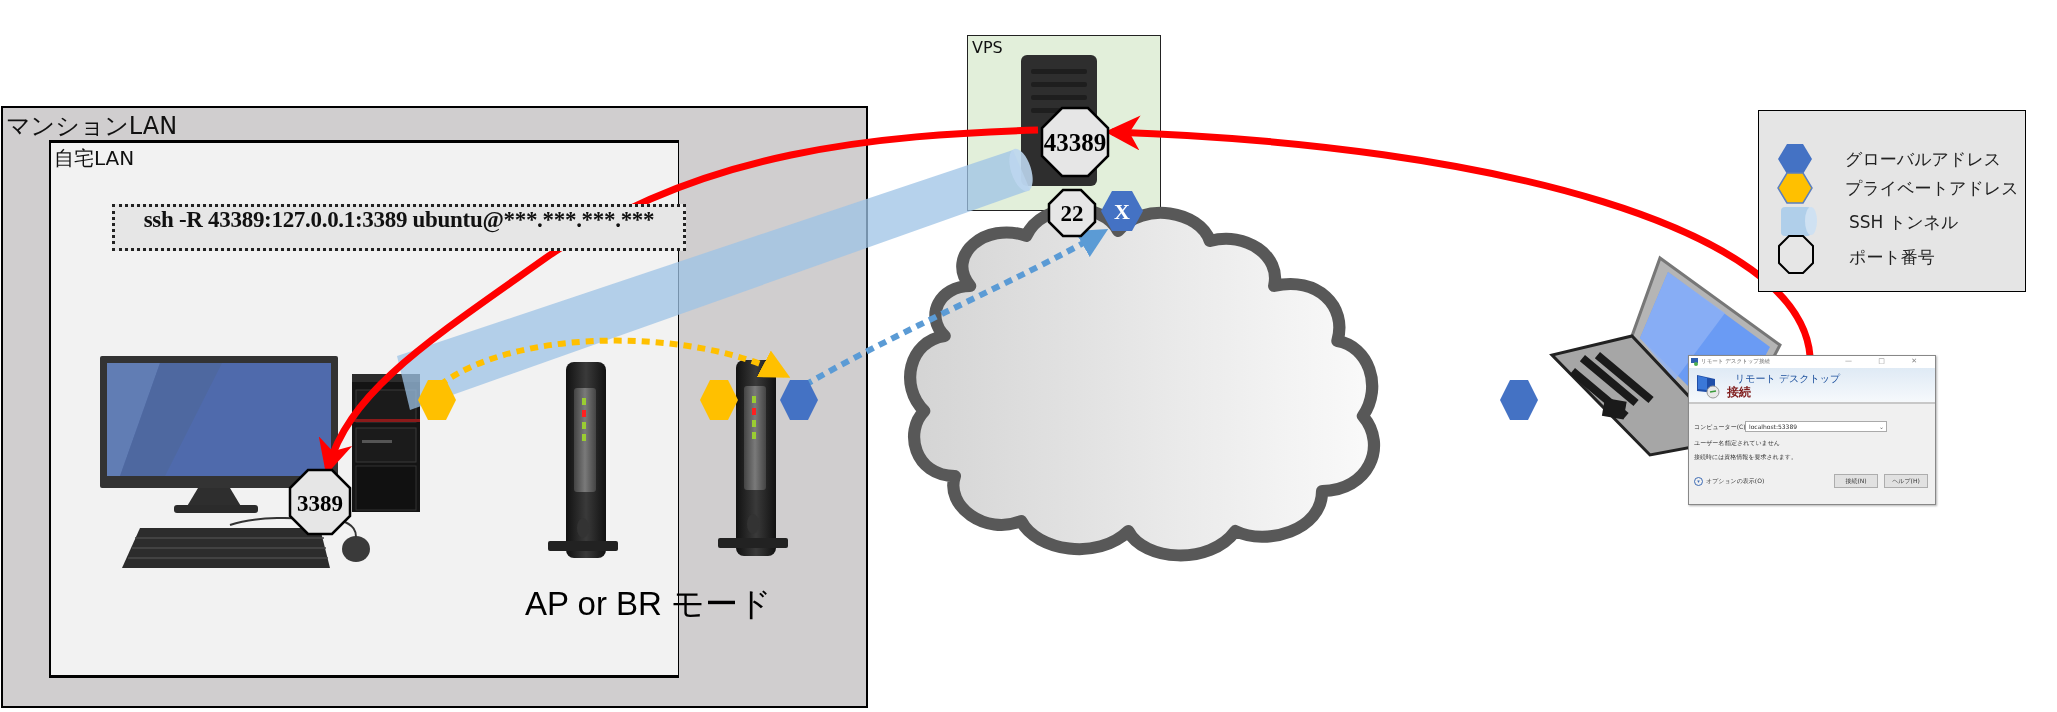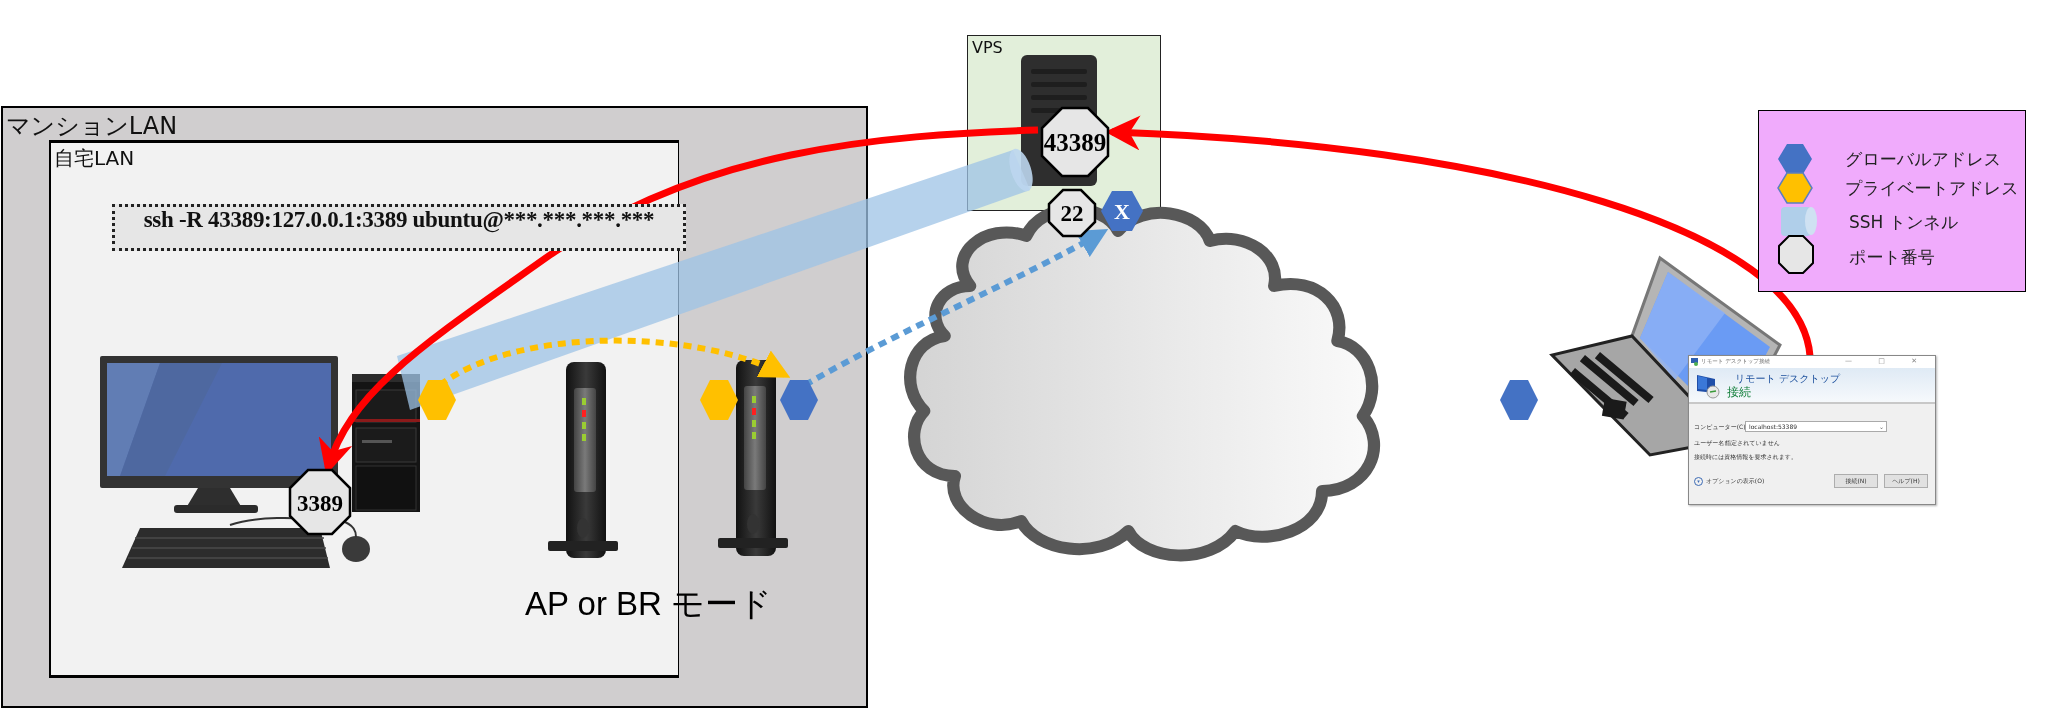--- a/index.html
+++ b/index.html
@@ -6,21 +6,21 @@
   body{width:2057px;height:712px;position:relative;overflow:hidden;font-family:"DejaVu Sans","Liberation Sans",sans-serif;}
   .abs{position:absolute;}
   #outer-lan{left:1px;top:106px;width:867px;height:602px;background:#d0cecf;border:2px solid #000;box-sizing:border-box;}
   #outer-label{left:6px;top:110px;font-size:24px;color:#111;}
   #inner-lan{left:49px;top:140px;width:630px;height:538px;background:#f2f2f2;border-top:3px solid #000;border-left:2px solid #000;border-right:1px solid #000;border-bottom:3px solid #000;box-sizing:border-box;}
   #inner-label{left:54px;top:145px;font-size:20px;color:#111;}
   #ssh-box{left:112px;top:204px;width:574px;height:47px;background:#e6e6e6;border:3px dotted #222;box-sizing:border-box;display:flex;align-items:flex-start;justify-content:center;font-family:"Liberation Serif","DejaVu Serif",serif;font-weight:bold;font-size:23px;color:#111;letter-spacing:-0.3px;}
   #vps-box{left:967px;top:35px;width:194px;height:176px;background:#e2efda;border:1px solid #222;box-sizing:border-box;}
   #vps-label{left:972px;top:38px;font-size:16px;color:#111;}
   #mode-label{left:525px;top:582px;font-size:33px;font-weight:normal;color:#000;font-family:"Liberation Sans","DejaVu Sans",sans-serif;}
-  #legend{left:1758px;top:110px;width:268px;height:182px;background:#f0abfc;border:1.5px solid #000;box-sizing:border-box;padding-left:26px;}
+  #legend{left:1758px;top:110px;width:268px;height:182px;background:#e5e5e5;border:1.5px solid #000;box-sizing:border-box;padding-left:26px;}
   .legend-item{position:absolute;left:88px;font-size:17px;color:#222;white-space:nowrap;}
   #rdp{left:1688px;top:355px;width:248px;height:150px;background:#f0f0f0;border:1px solid #888;box-sizing:border-box;box-shadow:1px 1px 2px rgba(0,0,0,.3);font-size:6.5px;color:#333;}
   #rdp .titlebar{position:absolute;left:0;top:0;width:100%;height:12px;background:#fff;}
   #rdp .title-text{position:absolute;left:12px;top:2px;font-size:5.5px;color:#666;}
   #rdp .win-btns{position:absolute;right:6px;top:1px;font-size:7px;color:#888;letter-spacing:12px;}
   #rdp .banner{position:absolute;left:0;top:12px;width:100%;height:34px;background:linear-gradient(#dfeaf5,#f6f9fc);border-bottom:2px solid #c8c8c8;}
   #rdp .banner-line1{position:absolute;left:38px;top:16px;font-size:10px;color:#1b4f9c;margin-left:8px;}
   #rdp .banner-line2{position:absolute;left:38px;top:28px;font-size:12px;font-weight:bold;color:#1b4f9c;}
   #rdp .lbl{position:absolute;font-size:6px;color:#333;white-space:nowrap;}
   #rdp .field{position:absolute;left:56px;top:65px;width:142px;height:11px;background:#fff;border:1px solid #aaa;box-sizing:border-box;font-size:6px;padding-left:3px;line-height:9px;color:#333;}
@@ -208,21 +208,21 @@
   </div>
   <div class="banner">
     <svg class="abs" style="left:6px;top:5px" width="28" height="26">
       <polygon points="2,2 20,6 20,20 2,18" fill="#1f4ea8"></polygon>
       <polygon points="3,3 12,5 12,17 3,16" fill="#3b78d8"></polygon>
       <circle cx="18" cy="19" r="6" fill="#e8e8e8" stroke="#999"></circle>
       <path d="M15,19 L21,18" stroke="#3a9a3a" stroke-width="1.5"></path>
     </svg>
   </div>
   <div class="banner-line1 abs" style="position:absolute;left:38px;top:16px;font-size:10px;color:#1b4f9c">リモート デスクトップ</div>
-  <div class="banner-line2 abs" style="position:absolute;left:38px;top:28px;font-size:12px;font-weight:normal;color:#15803d">接続</div>
+  <div class="banner-line2 abs" style="position:absolute;left:38px;top:28px;font-size:12px;font-weight:bold;color:#7f1d1d">接続</div>
   <div class="lbl" style="left:5px;top:67px">コンピューター(C):</div>
   <div class="field">
     <span>localhost:53389</span>
     <span class="dd">⌄</span>
   </div>
   <div class="lbl" style="left:5px;top:83px">ユーザー名:</div>
   <div class="lbl" style="left:36px;top:83px">指定されていません</div>
   <div class="lbl" style="left:5px;top:97px">接続時には資格情報を要求されます。</div>
   <div class="lbl" style="left:5px;top:121px;display:flex;align-items:center">
     <span style="display:inline-block;width:7px;height:7px;border-radius:50%;border:1px solid #3c6bb5;color:#3c6bb5;font-size:5px;line-height:7px;text-align:center;margin-right:3px">▾</span>

